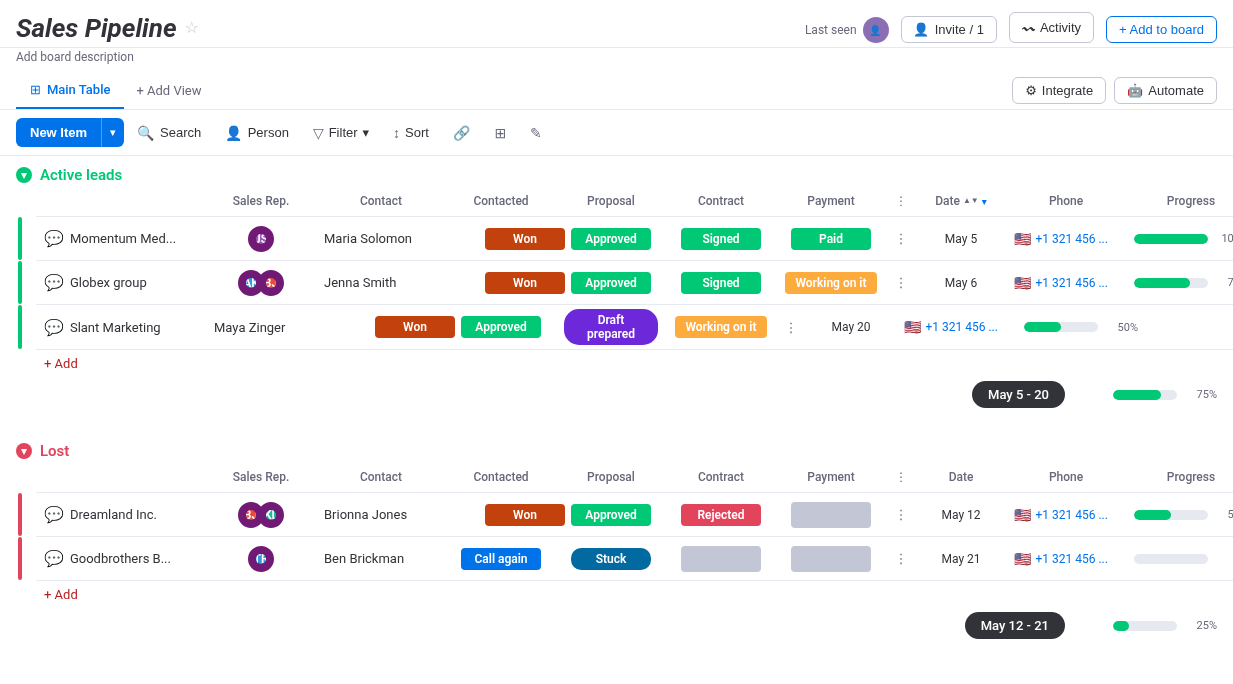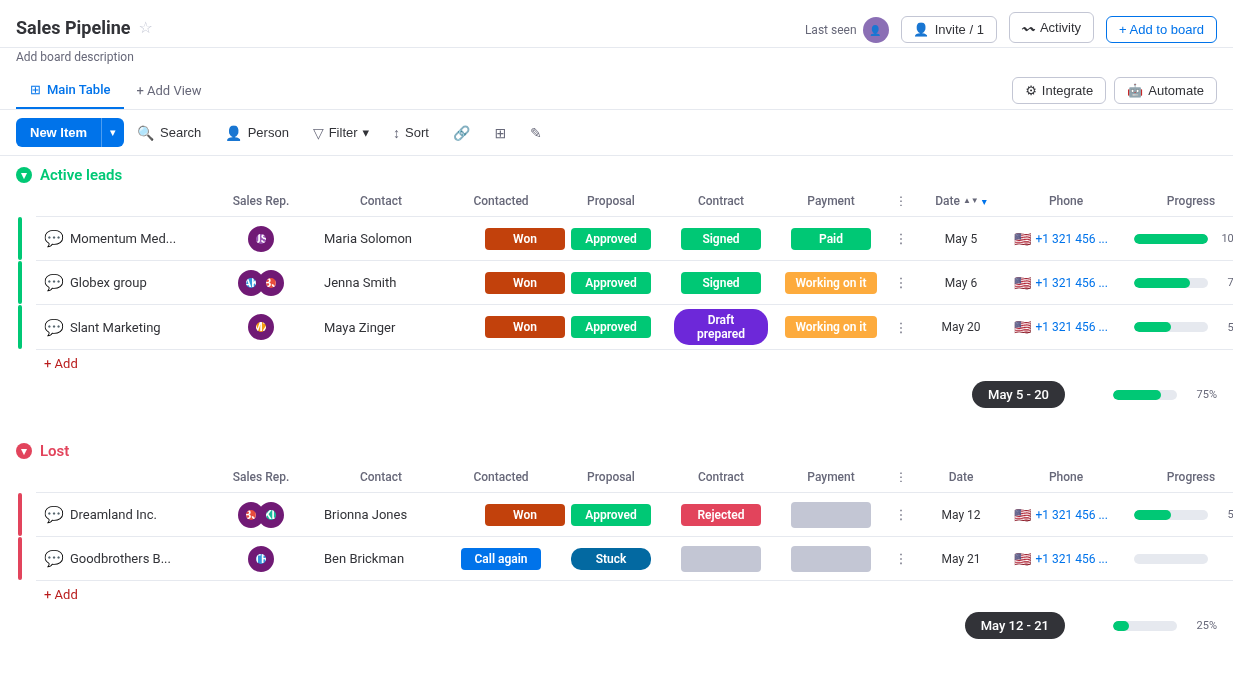--- a/index.html
+++ b/index.html
@@ -1,21 +1,21 @@
 <!DOCTYPE html>
 <html><head>
   <meta charset="utf-8">
   <style>
     * { box-sizing: border-box; margin: 0; padding: 0; }
     body { font-family: -apple-system, BlinkMacSystemFont, 'Segoe UI', Roboto, sans-serif; font-size: 13px; background: #fff; color: #323338; overflow-x: hidden; }
 
     
     .top-bar { display: flex; align-items: center; justify-content: space-between; padding: 12px 16px 4px; border-bottom: 1px solid #e6e9ef; }
     .top-bar-left { display: flex; align-items: center; gap: 8px; }
-    .board-title { font-size: 18px; font-weight: 700; color: #323338; }
+    .board-title { font-size: 26px; font-weight: 700; color: #323338; font-style: italic; }
     .star-icon { color: #c3c6d4; font-size: 16px; cursor: pointer; }
     .board-desc { font-size: 12px; color: #676879; padding: 2px 16px 8px; }
     .top-bar-right { display: flex; align-items: flex-end; gap: 12px; }
     .last-seen { display: flex; align-items: center; gap: 6px; font-size: 12px; color: #676879; }
     .avatar-sm { width: 26px; height: 26px; border-radius: 50%; background: #c4c4c4; overflow: hidden; display: flex; align-items: center; justify-content: center; font-size: 10px; font-weight: 600; color: #fff; }
     .avatar-sm.a1 { background: #8b6fb5; }
     .btn-outline { border: 1px solid #c3c6d4; border-radius: 6px; padding: 5px 12px; font-size: 13px; cursor: pointer; background: #fff; color: #323338; display: flex; align-items: center; gap: 5px; }
     .btn-primary { border: 1px solid #0073ea; border-radius: 6px; padding: 5px 12px; font-size: 13px; cursor: pointer; background: #fff; color: #0073ea; display: flex; align-items: center; gap: 5px; font-weight: 500; }
 
     
@@ -303,25 +303,20 @@
           <span class="progress-pct">75%</span>
         </div>
       </div>
 
       <div class="table-row">
         <div class="row-indicator green"></div>
         <div class="cell cell-name">
           <span class="comment-icon">💬</span>
           <span>Slant Marketing</span>
         </div>
-        <div class="cell cell-salesrep">
-          <div class="avatar-group">
-            <div class="avatar av4">MZ</div>
-          </div>
-        </div>
         <div class="cell cell-contact">Maya Zinger</div>
         <div class="cell cell-contacted">
           <span class="status-badge badge-won">Won</span>
         </div>
         <div class="cell cell-proposal">
           <span class="status-badge badge-approved">Approved</span>
         </div>
         <div class="cell cell-contract">
           <span class="status-badge badge-draft">Draft prepared</span>
         </div>

